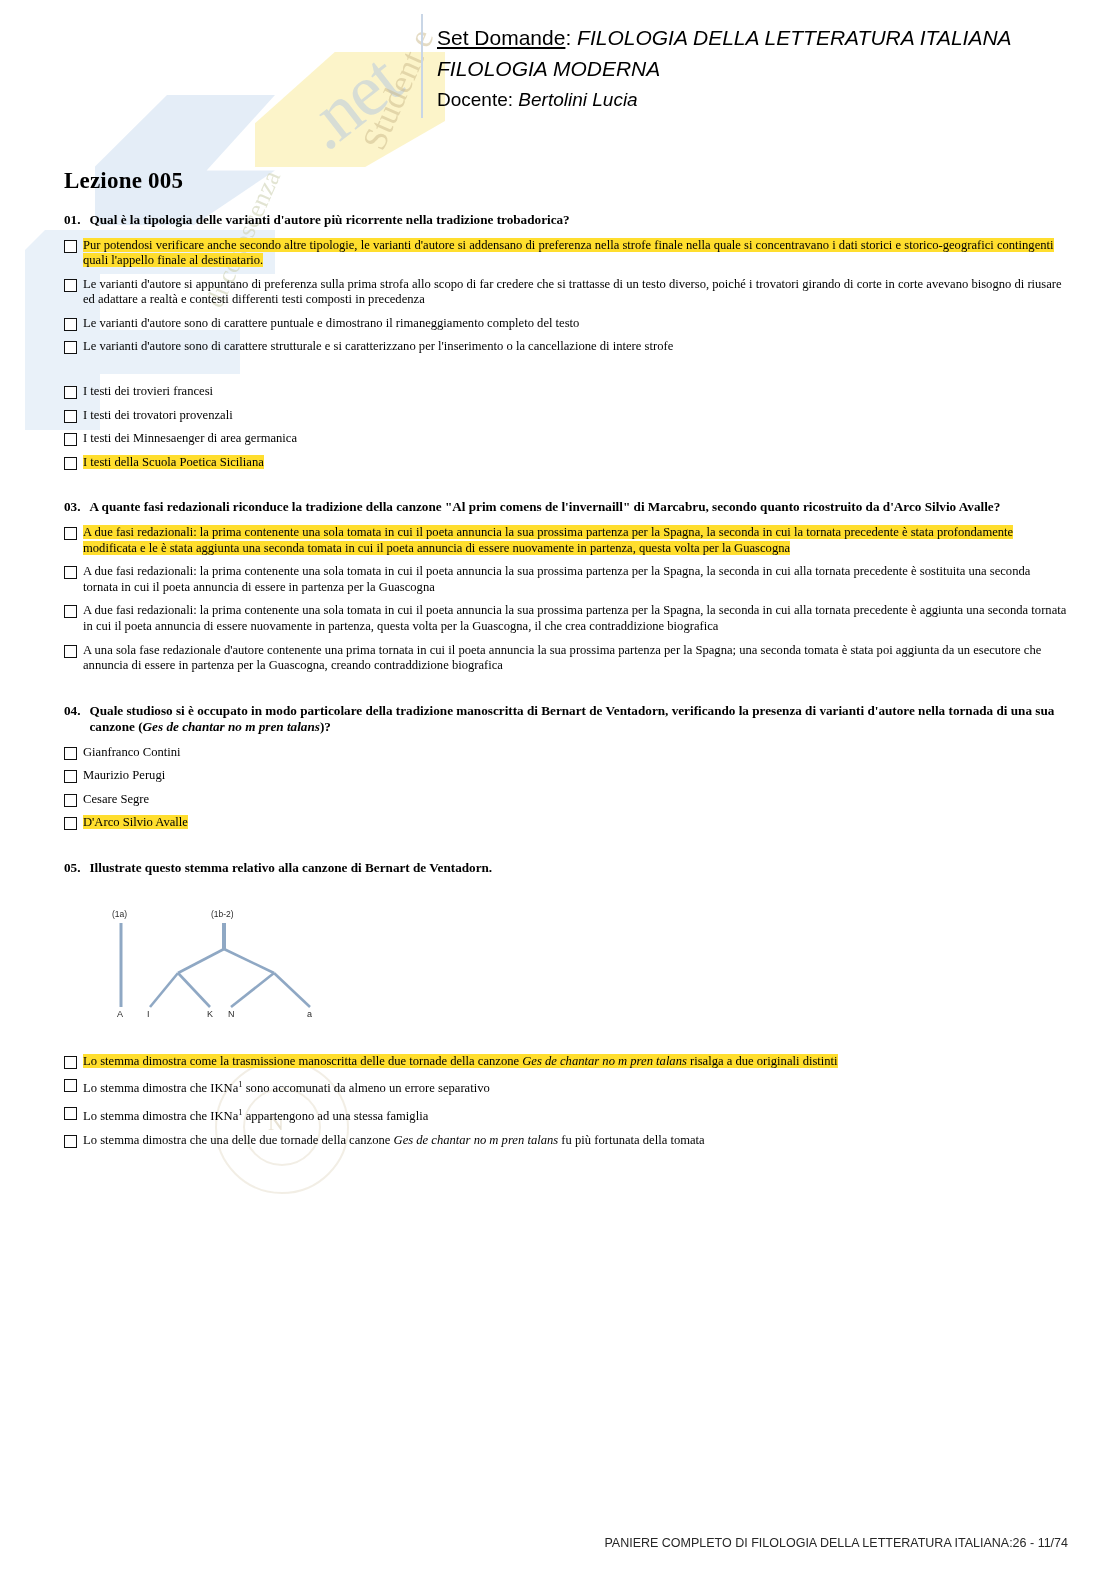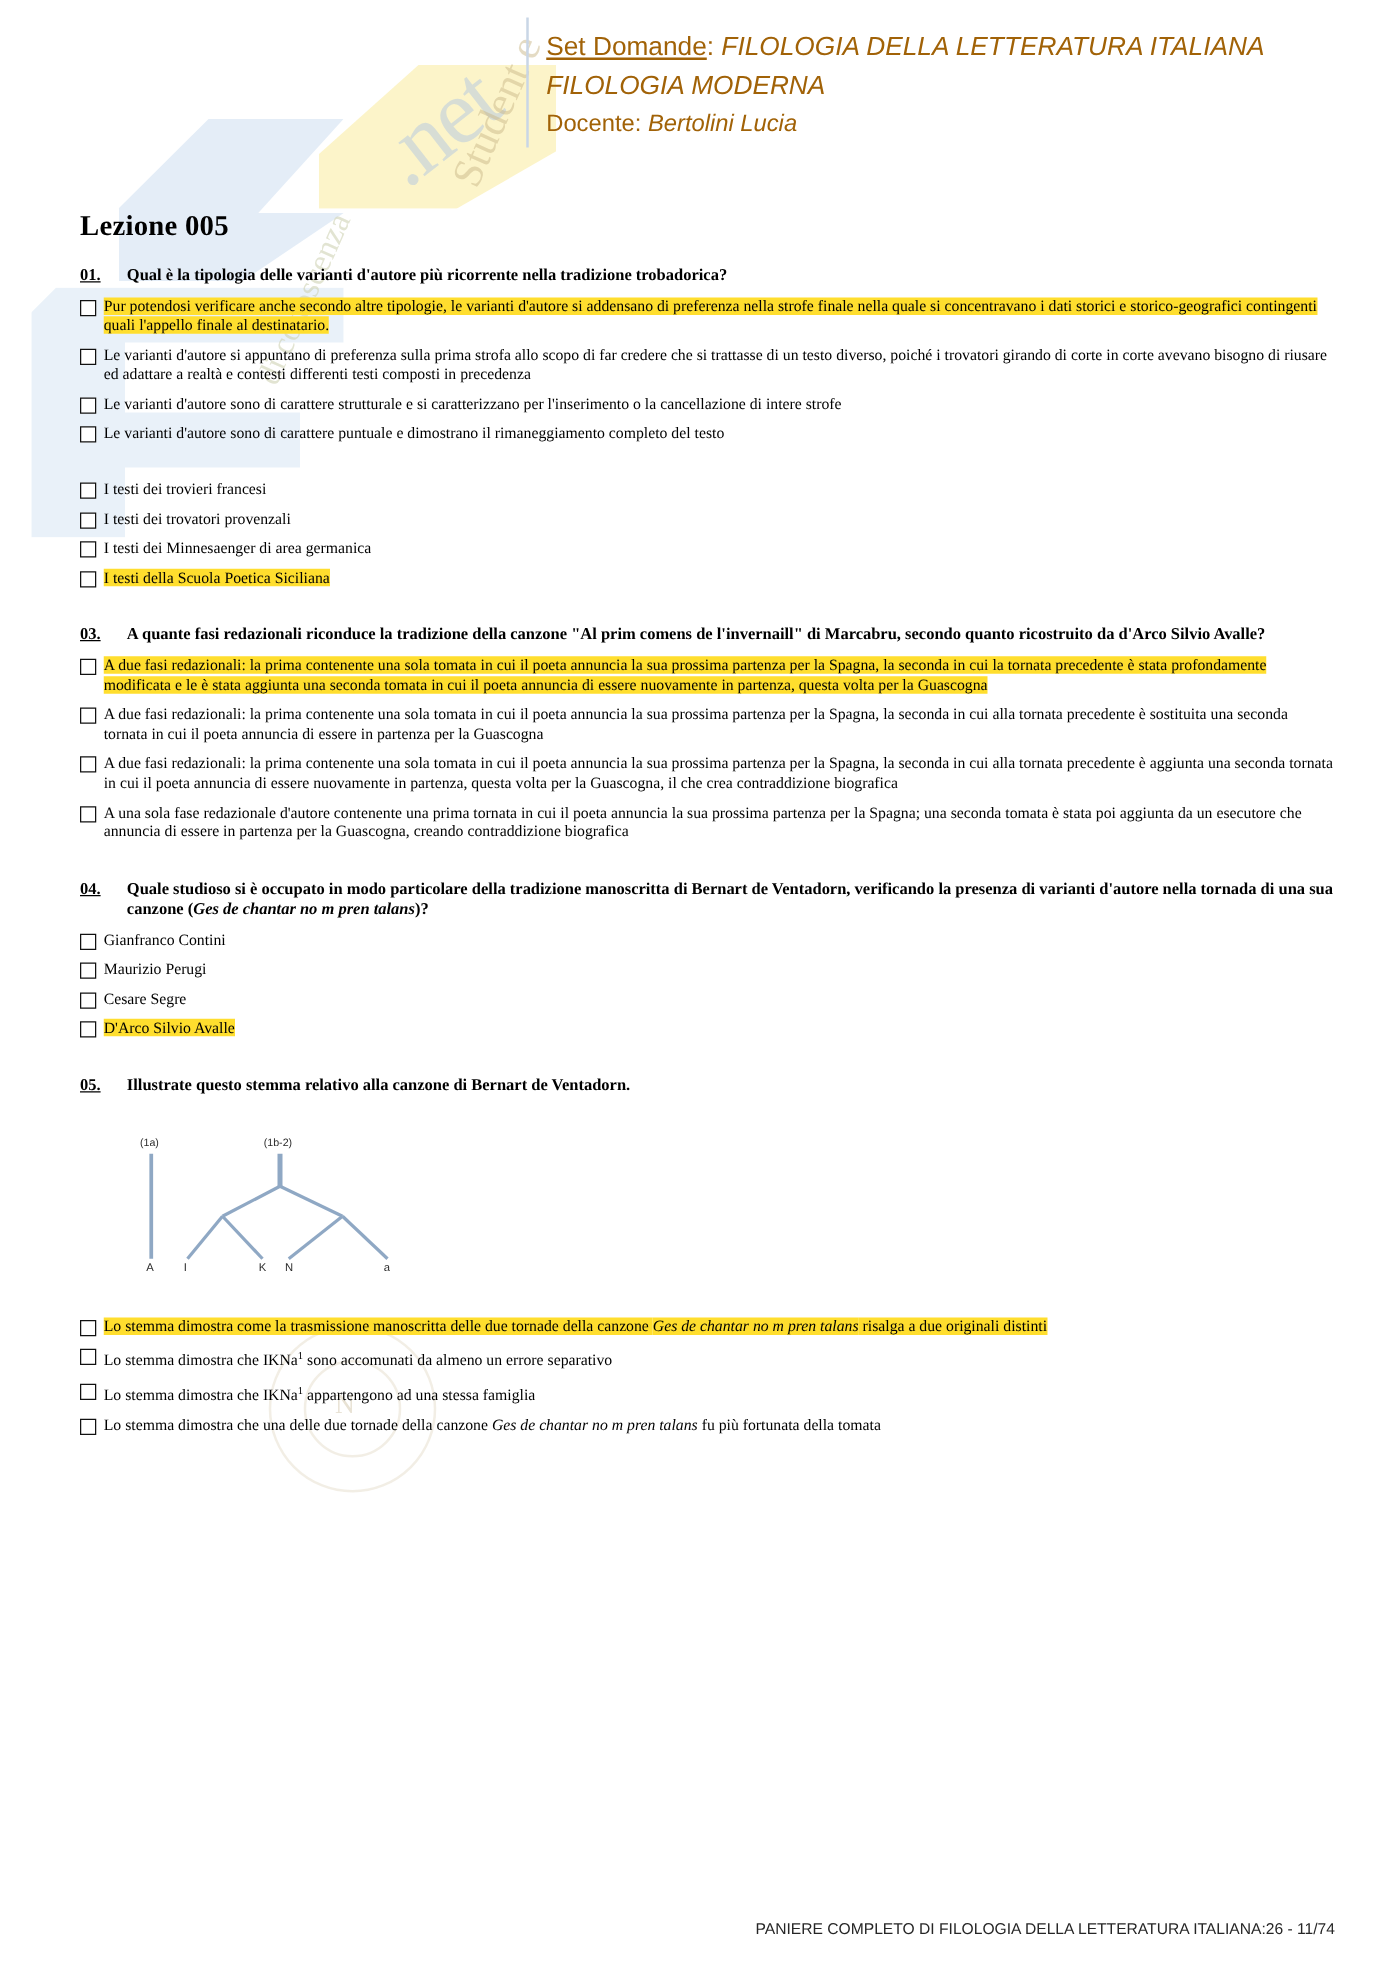--- a/index.html
+++ b/index.html
@@ -112,21 +112,21 @@
     left: 421px; top: 14px;
     width: 2px; height: 104px;
     background: #c9d6e6;
   }
   .header-lines {
     position: absolute;
     left: 437px; top: 22px;
     font-family: "Liberation Sans", sans-serif;
     font-size: 21px;
     line-height: 31px;
-    color: #a16207;
+    color: #000000;
   }
   .header-lines .l1 { white-space: nowrap; }
   .hdr-label { text-decoration: underline; }
   .hdr-italic { font-style: italic; }
   .header-line2 {
     font-style: italic;
     font-size: 21px;
   }
   .header-line3 { font-size: 19px; }
 
@@ -148,23 +148,22 @@
   .q-line {
     display: flex;
     align-items: flex-start;
     font-weight: bold;
     font-size: 13.2px;
     line-height: 16.5px;
     margin-bottom: 9px;
   }
   .q-num {
     flex: 0 0 auto;
-    margin-right: 21px;
+    margin-right: 9px;
     white-space: nowrap;
-    text-decoration: underline;
   }
   .q-text { flex: 1 1 auto; }
   .q-text i { font-style: italic; }
 
   .option {
     display: flex;
     align-items: flex-start;
     margin-bottom: 8px;
     justify-content: center;
   }
@@ -260,25 +259,25 @@
     <div class="option">
       <span class="checkbox"></span>
       <span class="opt-text"><span class="hlspan">Pur potendosi verificare anche secondo altre tipologie, le varianti d'autore si addensano di preferenza nella strofe finale nella quale si concentravano i dati storici e storico-geografici contingenti quali l'appello finale al destinatario.</span></span>
     </div>
     <div class="option">
       <span class="checkbox"></span>
       <span class="opt-text">Le varianti d'autore si appuntano di preferenza sulla prima strofa allo scopo di far credere che si trattasse di un testo diverso, poiché i trovatori girando di corte in corte avevano bisogno di riusare ed adattare a realtà e contesti differenti testi composti in precedenza</span>
     </div>
     <div class="option">
       <span class="checkbox"></span>
+      <span class="opt-text">Le varianti d'autore sono di carattere puntuale e dimostrano il rimaneggiamento completo del testo</span>
+    </div>
+    <div class="option">
+      <span class="checkbox"></span>
       <span class="opt-text">Le varianti d'autore sono di carattere strutturale e si caratterizzano per l'inserimento o la cancellazione di intere strofe</span>
-    </div>
-    <div class="option">
-      <span class="checkbox"></span>
-      <span class="opt-text">Le varianti d'autore sono di carattere puntuale e dimostrano il rimaneggiamento completo del testo</span>
     </div>
   </div>
 
   <div class="gapbig"></div>
 
   <div class="question-block">
     <div class="option">
       <span class="checkbox"></span>
       <span class="opt-text">I testi dei trovieri francesi</span>
     </div>

